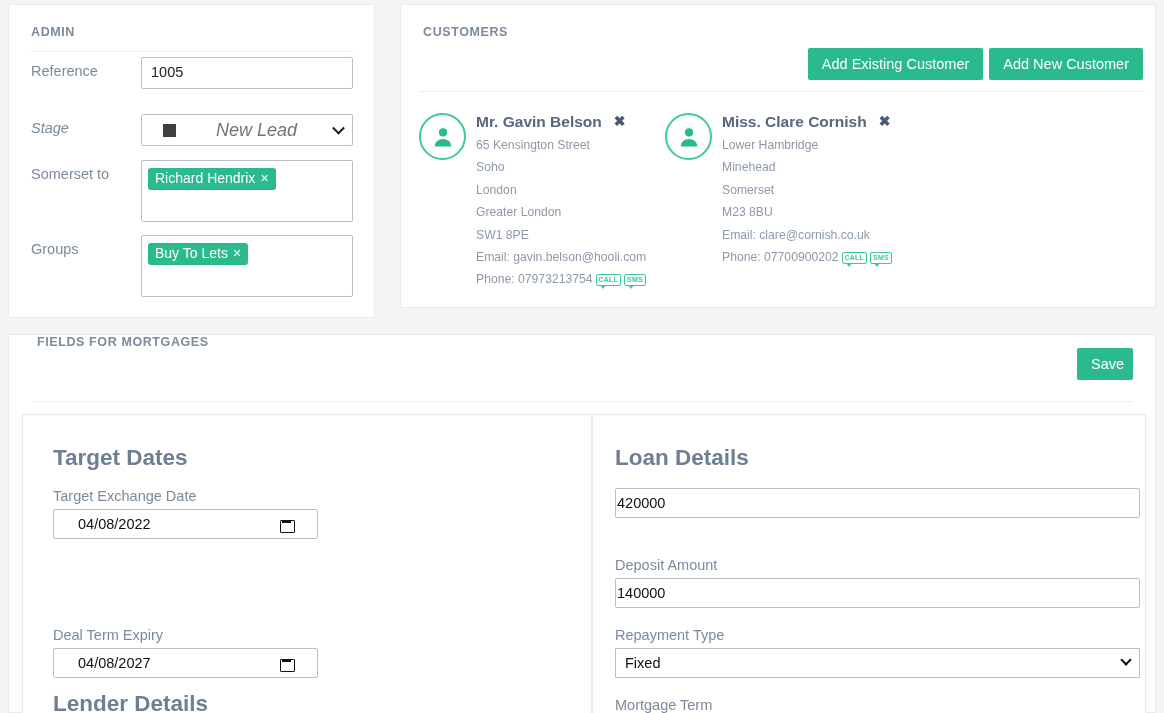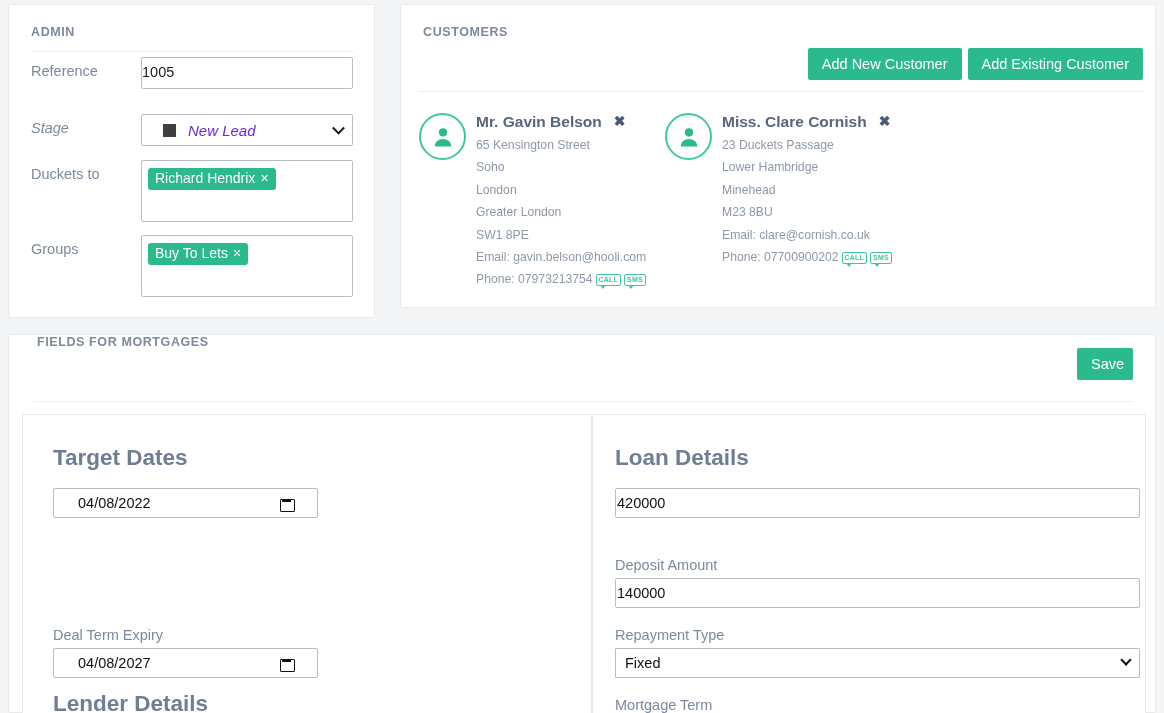--- a/index.html
+++ b/index.html
@@ -39,42 +39,42 @@
     font-size: 14.5px;
     color: #7b8a9c;
     padding-top: 6px;
   }
   .input-box {
     border: 1px solid #b8bfc7;
     background: #fff;
     border-radius: 2px;
     font-size: 14.5px;
     color: #222;
-    padding: 6px 0;
+    padding: 6px 9px;
     width: 212px;
     height: 32px;
     font-family: "Liberation Sans", sans-serif;
   }
   .select-box {
     border: 1px solid #b8bfc7;
     background: #fff;
     border-radius: 2px;
     width: 212px; height: 32px;
     position: relative;
     display: flex; align-items: center;
     padding: 0 9px;
   }
   .swatch {
     width: 13px; height: 13px;
     background: #3f3f3f;
     display: inline-block;
     margin-right: 12px;
     margin-left: 12px;
   }
-  .stage-text { font-size: 15px; color: #6d28d9; }
+  .stage-text { font-size: 18px; color: #737373; margin-left: 28px; }
   .chev {
     position: absolute; right: 9px; top: 50%;
     transform: translateY(-60%);
     width: 9px; height: 9px;
     border-right: 2px solid #1a1a1a;
     border-bottom: 2px solid #1a1a1a;
     transform: translateY(-70%) rotate(45deg);
   }
   .tag-area {
     border: 1px solid #b8bfc7;
@@ -268,40 +268,40 @@
     <div class="form-row" style="top:109px;font-style:italic;">
       <div class="form-label">Stage</div>
       <div class="select-box">
         <span class="swatch"></span>
         <span class="stage-text">New Lead</span>
         <span class="chev"></span>
       </div>
     </div>
 
     <div class="form-row" style="top:155px;">
-      <div class="form-label">Duckets to</div>
+      <div class="form-label">Somerset to</div>
       <div class="tag-area" style="height:62px;">
         <span class="tag"><span>Richard Hendrix</span><span class="x">×</span></span>
       </div>
     </div>
 
     <div class="form-row" style="top:230px;">
       <div class="form-label">Groups</div>
       <div class="tag-area" style="height:62px;">
         <span class="tag"><span>Buy To Lets</span><span class="x">×</span></span>
       </div>
     </div>
   </div>
 
   <div class="card" id="customers-card">
     <div class="card-title">CUSTOMERS</div>
 
     <div class="cust-btns">
+      <button class="btn-green">Add Existing Customer</button>
       <button class="btn-green">Add New Customer</button>
-      <button class="btn-green">Add Existing Customer</button>
     </div>
 
     <div class="hr"></div>
 
     <div class="customer" style="left:18px;">
       <div class="avatar">
         <svg viewBox="0 0 24 24">
             <circle cx="12" cy="7.4" r="4.1" fill="#2bb98e"></circle>
             <path d="M3.8 21.5c0-4.6 3.7-7.4 8.2-7.4s8.2 2.8 8.2 7.4z" fill="#2bb98e"></path>
           </svg>
@@ -320,39 +320,40 @@
 
     <div class="customer" style="left:264px;">
       <div class="avatar">
         <svg viewBox="0 0 24 24">
             <circle cx="12" cy="7.4" r="4.1" fill="#2bb98e"></circle>
             <path d="M3.8 21.5c0-4.6 3.7-7.4 8.2-7.4s8.2 2.8 8.2 7.4z" fill="#2bb98e"></path>
           </svg>
       </div>
       <div class="cust-body">
         <span class="cust-name">Miss. Clare Cornish</span><span class="cust-remove">✖</span>
-        <div class="cust-line">23 Duckets Passage</div>
         <div class="cust-line">Lower Hambridge</div>
         <div class="cust-line">Minehead</div>
+        <div class="cust-line">Somerset</div>
         <div class="cust-line">M23 8BU</div>
         <div class="cust-line">Email: clare@cornish.co.uk</div>
         <div class="cust-line"><span>Phone: 07700900202</span><span class="badge">CALL</span><span class="badge">SMS</span></div>
       </div>
     </div>
   </div>
 
   <div class="card" id="fields-card">
     <div class="card-title">FIELDS FOR MORTGAGES</div>
     <button class="btn-green" id="btn-save">Save</button>
     <div class="hr"></div>
 
     <div class="panel" id="panel-left">
       <div class="panel-h lx" style="top:30px;">Target Dates</div>
 
       <div class="lx" style="top:73px; width:265px;">
+        <div class="field-label">Target Exchange Date</div>
         <div class="date-input">
           <span>04/08/2022</span>
           <span class="cal-ico"></span>
         </div>
       </div>
 
 
       <div class="lx" style="top:212px; width:265px;">
         <div class="field-label">Deal Term Expiry</div>
         <div class="date-input">

